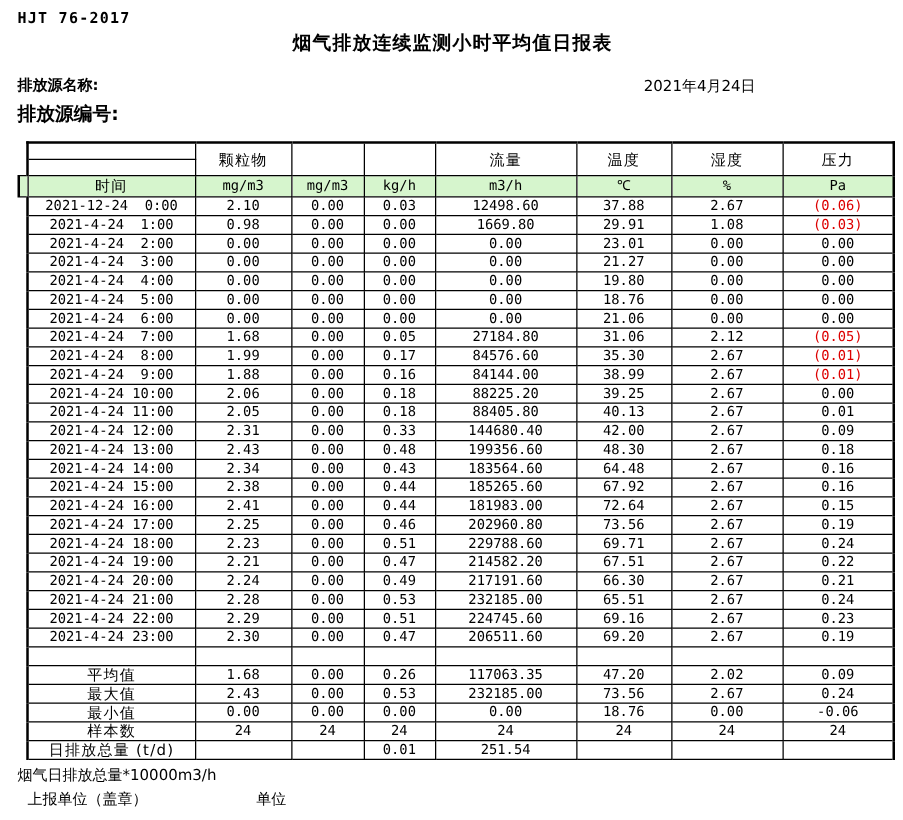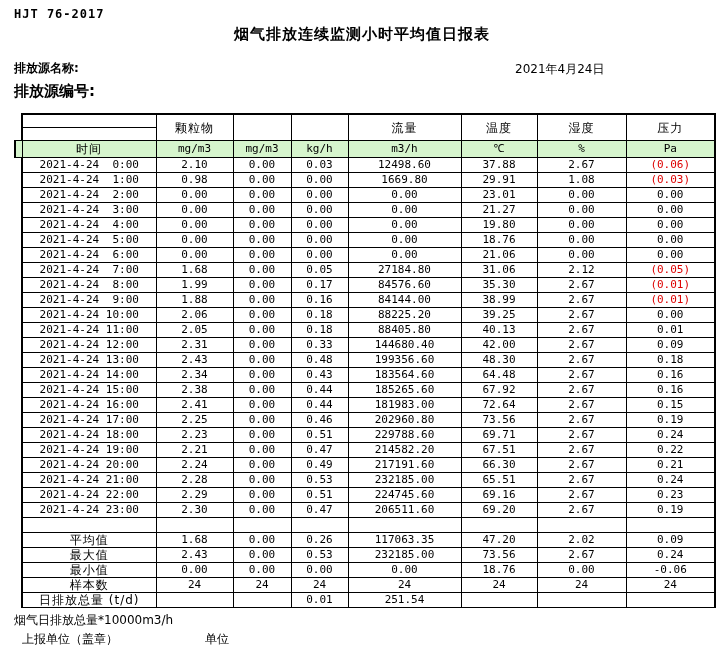--- a/index.html
+++ b/index.html
@@ -82,21 +82,21 @@
           <td class="green">mg/m3</td>
           <td class="green">mg/m3</td>
           <td class="green">kg/h</td>
           <td class="green">m3/h</td>
           <td class="green">℃</td>
           <td class="green">%</td>
           <td class="green br">Pa</td>
         </tr>
         <tr>
           <td class="ghost"></td>
-          <td class="bl">2021-4-24  0:00</td>
+          <td class="bl">2021-12-24  0:00</td>
           <td>2.10</td>
           <td>0.00</td>
           <td>0.03</td>
           <td>12498.60</td>
           <td>37.88</td>
           <td>2.67</td>
           <td class="br red">(0.06)</td>
         </tr>
         <tr>
           <td class="ghost"></td>

